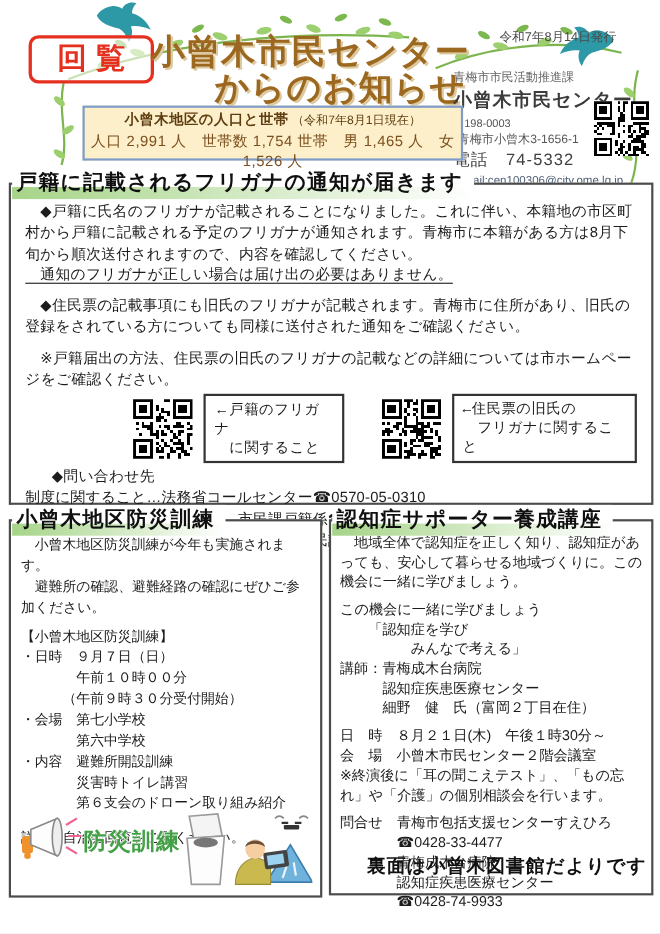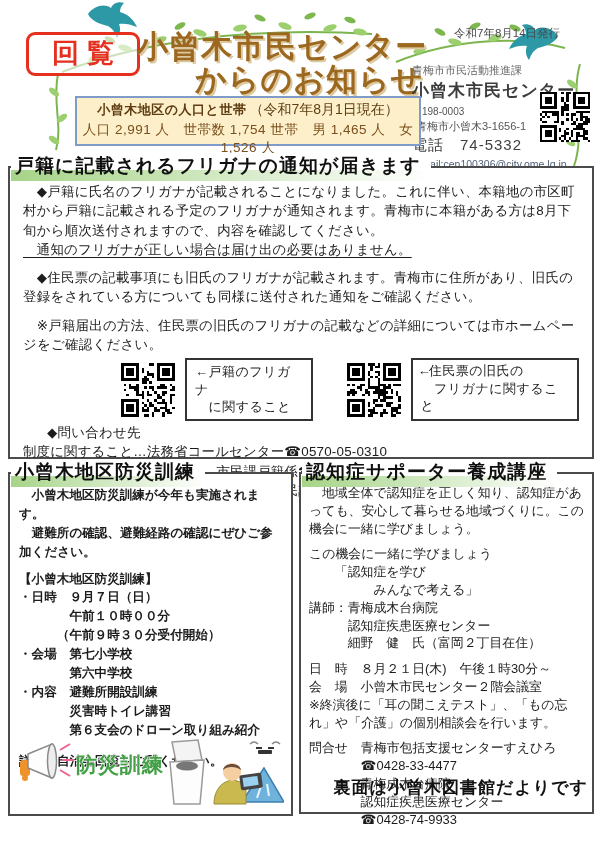--- a/index.html
+++ b/index.html
@@ -23,21 +23,21 @@
   .address{font-size:11px;margin-left:4px;}
   .phone{font-size:15px;color:#3f3f3f;margin-top:2px;letter-spacing:1px;}
   .email{font-size:10.5px;color:#4f5f76;margin-top:3px;}
   .qr-small{position:absolute;right:2px;top:66px;}
 
   
   .pop-box{position:absolute;left:75px;top:96px;width:342px;height:43px;background:#fcefc9;
            border:2px solid #7e9bca;text-align:center;color:#7b5222;padding-top:3px;}
   .pop-title{font-size:13px;color:#5f3d12;line-height:1.25;}
   .pop-title b{letter-spacing:.5px;}
-  .asof{font-size:14px;margin-left:3px;text-align:center;}
+  .asof{font-size:11px;margin-left:3px;text-align:center;}
   .pop-stats{font-size:13.5px;letter-spacing:.5px;margin-top:2px;color:#7b4f1e;}
 
   
   .panel{position:absolute;border:2px solid #4b4b4b;background:#fff;}
   .panel-title{position:absolute;top:-15px;left:1px;margin:0;font-size:19px;font-weight:bold;color:#101010;
                letter-spacing:1px;padding:0 10px 2px 4px;
                background-color:#fff;
                background-image:linear-gradient(to right,#a6d488,rgba(166,212,136,0));
                background-repeat:no-repeat;background-size:100% 11px;background-position:0 100%;}
   .panel .body{padding:14px 13px 0 13px;font-size:13.4px;line-height:1.44;letter-spacing:.3px;}
@@ -49,21 +49,21 @@
   .qr-row{display:flex;align-items:center;margin:4px 0 2px 98px;}
   .qr{line-height:0;}
   .qr-label{border:2px solid #333;padding:3px 8px;font-size:13px;line-height:1.35;white-space:pre-line;letter-spacing:.5px;}
   .lbl1{margin-left:10px;}
   .qr2{margin-left:34px;}
   .lbl2{margin-left:10px;font-family:Liberation Mono, monospace;}
   .contact-heading{margin-left:24px !important;}
   .contact-line{letter-spacing:.2px;}
 
   .panel-drill{left:8px;top:472px;width:281px;height:340px;}
-  .panel-drill .body{padding:12px 8px 0 9px;font-size:12.6px;line-height:1.5;letter-spacing:0;font-weight:bold;}
+  .panel-drill .body{padding:12px 8px 0 9px;font-size:12.6px;line-height:1.5;letter-spacing:0;}
   .pre{white-space:pre-line;}
   .drill-note{margin-top:12px !important;}
   .drill-art{position:absolute;left:4px;bottom:4px;}
 
   .panel-dementia{left:299px;top:472px;width:291px;height:338px;}
   .panel-dementia .body{padding:10px 6px 0 8px;font-size:12.9px;line-height:1.38;letter-spacing:0;}
   .blank{height:8px;}
 
   .footer-note{position:absolute;right:12px;top:776px;font-size:17px;font-weight:bold;color:#111;letter-spacing:1px;}
 </style>

